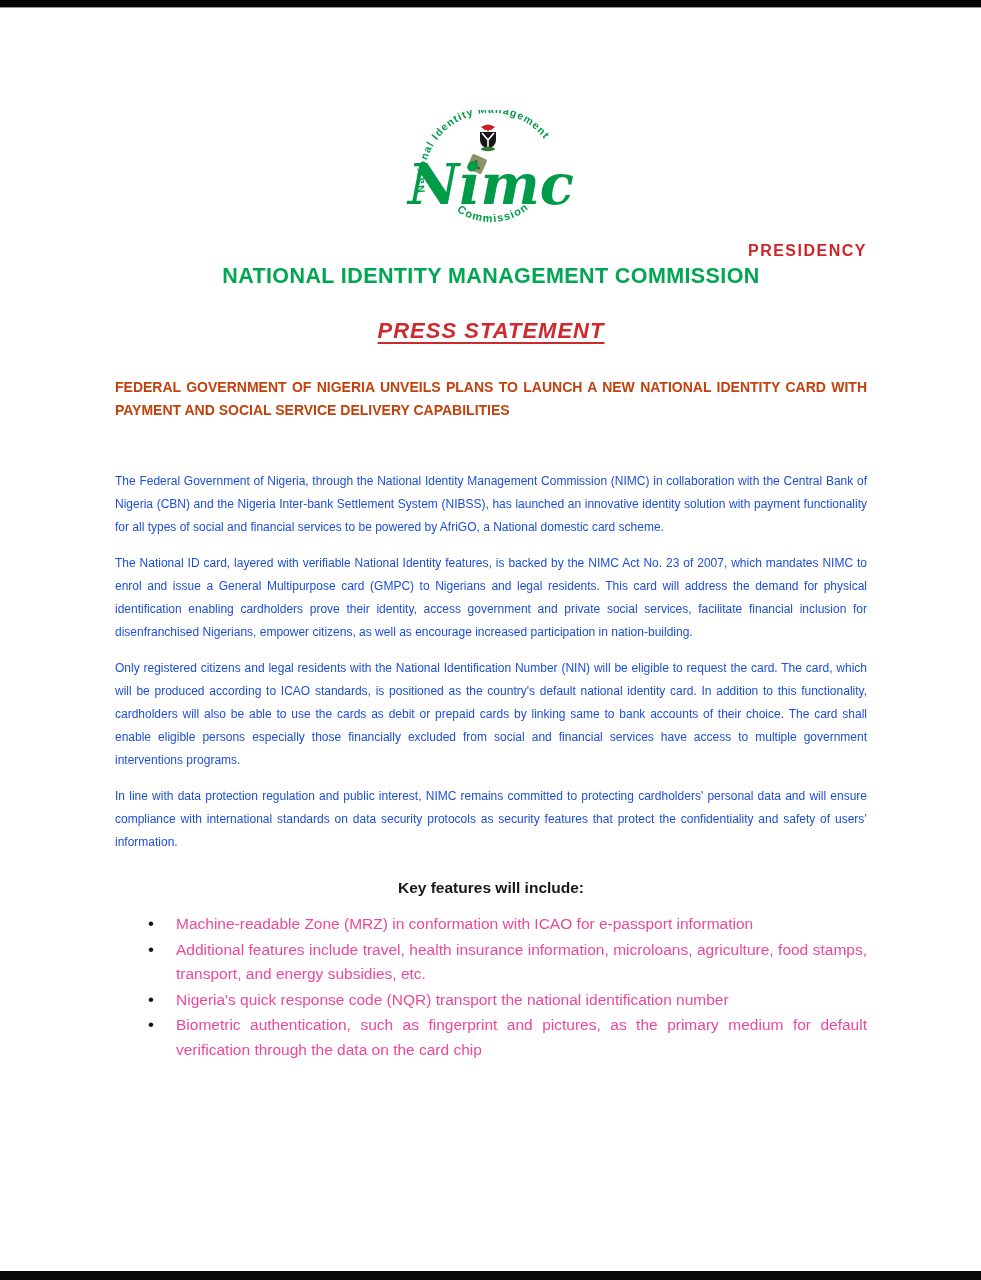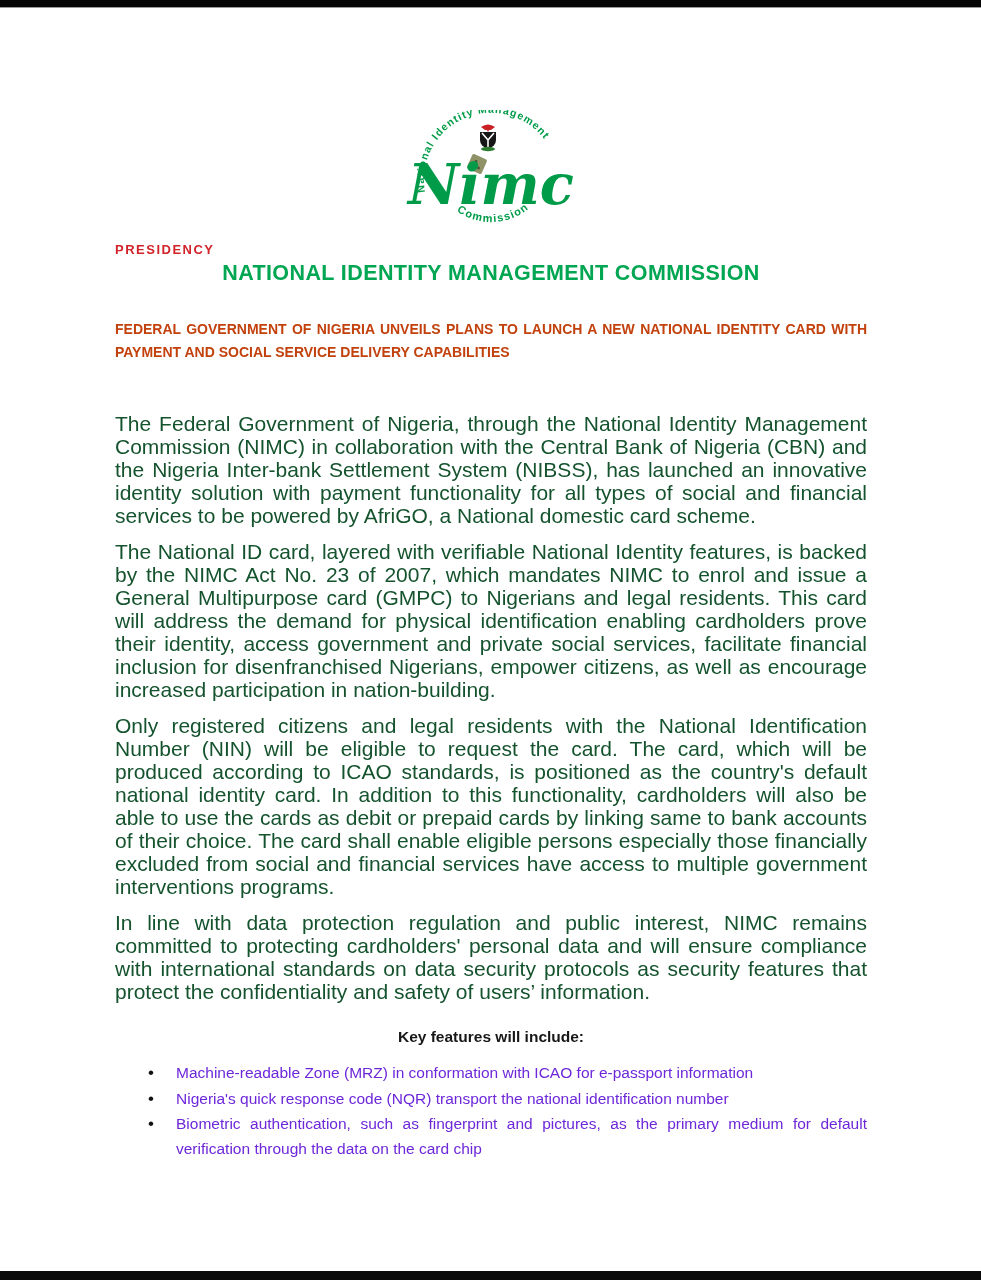--- a/index.html
+++ b/index.html
@@ -32,24 +32,24 @@
   }
 
   .logo-wrap {
     margin: 102px auto 0 auto;
     width: 180px;
     text-align: center;
   }
 
   .presidency {
     margin-top: 2px;
-    text-align: left;
+    text-align: right;
     color: #D2232A;
     font-weight: bold;
-    font-size: 13px;
+    font-size: 16px;
     letter-spacing: 1.5px;
   }
 
   .org-name {
     margin-top: 4px;
     text-align: center;
     color: #00A651;
     font-weight: bold;
     font-size: 21.5px;
     letter-spacing: 0.4px;
@@ -77,22 +77,22 @@
     color: #c2410c;
     line-height: 23px;
     text-align: justify;
   }
 
   .body-text {
     margin-top: 48px;
   }
 
   .para {
-    font-size: 21px;
-    color: #14532d;
+    font-size: 12px;
+    color: #1d4ed8;
     line-height: 23px;
     text-align: justify;
     margin-bottom: 13px;
   }
 
   .key-features {
     font-size: 15.5px;
     font-weight: bold;
     color: #171717;
     line-height: 23px;
@@ -101,21 +101,21 @@
   }
 
   .bullet-list {
     margin-top: 13px;
     list-style: none;
   }
   .bullet-list li {
     position: relative;
     padding-left: 61px;
     font-size: 15.5px;
-    color: #6d28d9;
+    color: #ec4899;
     line-height: 24.5px;
     text-align: justify;
     margin-bottom: 1px;
   }
   .bullet-list li::before {
     content: "\2022";
     position: absolute;
     left: 33px;
     top: 0;
     font-size: 17px;
@@ -173,33 +173,37 @@
         <text class="arc-text" font-size="11" letter-spacing="1.2">
           <textPath href="#arcBottom" startOffset="2">Commission</textPath>
         </text>
       </svg>
     </div>
 
     <div class="presidency">PRESIDENCY</div>
 
     <div class="org-name">NATIONAL IDENTITY MANAGEMENT COMMISSION</div>
 
+    <div class="press-statement">
+      <span>PRESS STATEMENT</span>
+    </div>
 
     <h1 class="headline">FEDERAL GOVERNMENT OF NIGERIA UNVEILS PLANS TO LAUNCH A NEW NATIONAL IDENTITY CARD WITH PAYMENT AND SOCIAL SERVICE DELIVERY CAPABILITIES</h1>
 
     <div class="body-text">
       <p class="para">The Federal Government of Nigeria, through the National Identity Management Commission (NIMC) in collaboration with the Central Bank of Nigeria (CBN) and the Nigeria Inter-bank Settlement System (NIBSS), has launched an innovative identity solution with payment functionality for all types of social and financial services to be powered by AfriGO, a National domestic card scheme.</p>
       <p class="para">The National ID card, layered with verifiable National Identity features, is backed by the NIMC Act No. 23 of 2007, which mandates NIMC to enrol and issue a General Multipurpose card (GMPC) to Nigerians and legal residents. This card will address the demand for physical identification enabling cardholders prove their identity, access government and private social services, facilitate financial inclusion for disenfranchised Nigerians, empower citizens, as well as encourage increased participation in nation-building.</p>
       <p class="para">Only registered citizens and legal residents with the National Identification Number (NIN) will be eligible to request the card. The card, which will be produced according to ICAO standards, is positioned as the country's default national identity card. In addition to this functionality, cardholders will also be able to use the cards as debit or prepaid cards by linking same to bank accounts of their choice. The card shall enable eligible persons especially those financially excluded from social and financial services have access to multiple government interventions programs.</p>
       <p class="para">In line with data protection regulation and public interest, NIMC remains committed to protecting cardholders' personal data and will ensure compliance with international standards on data security protocols as security features that protect the confidentiality and safety of users’ information.</p>
 
       <p class="key-features">Key features will include:</p>
 
       <ul class="bullet-list">
         <li>Machine-readable Zone (MRZ) in conformation with ICAO for e-passport information</li>
+        <li>Additional features include travel, health insurance information, microloans, agriculture, food stamps, transport, and energy subsidies, etc.</li>
         <li>Nigeria's quick response code (NQR) transport the national identification number</li>
         <li>Biometric authentication, such as fingerprint and pictures, as the primary medium for default verification through the data on the card chip</li>
       </ul>
     </div>
 
   </div>
 
   <div class="bar-bottom"></div>
 
 </div>

